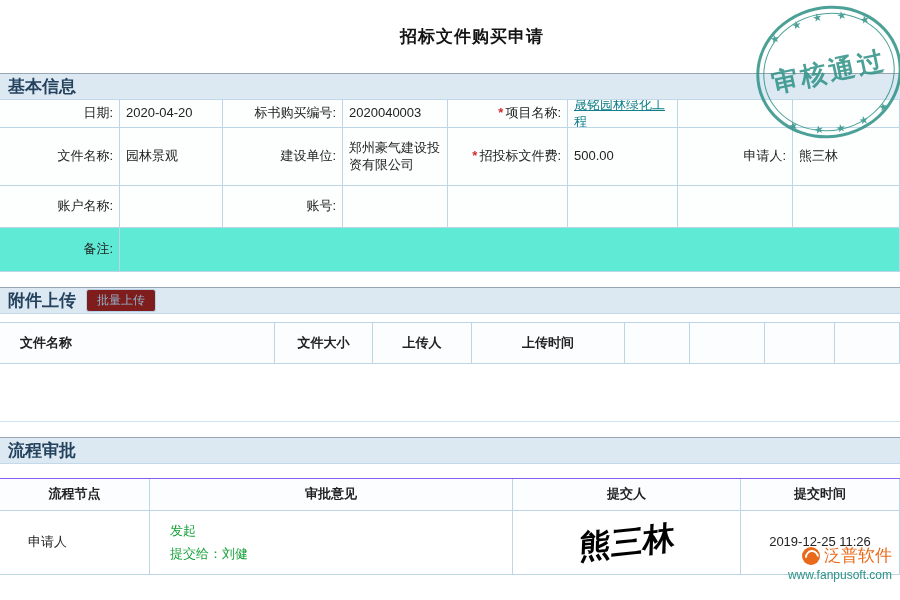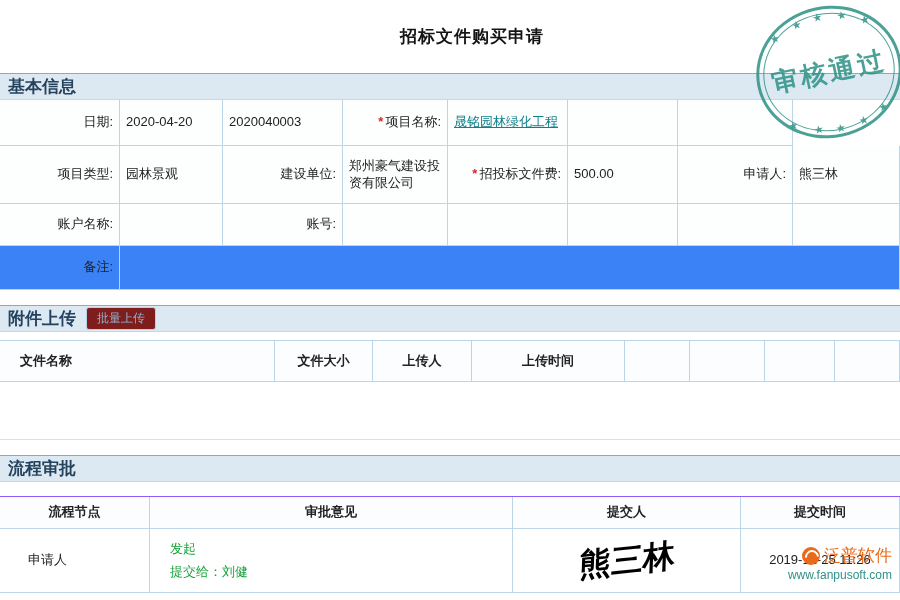--- a/index.html
+++ b/index.html
@@ -29,23 +29,23 @@
     border-right: 1px solid #bcd6e8; border-bottom: 1px solid #bcd6e8;
     display: flex; align-items: center; padding: 0 6px; overflow: hidden; line-height: 1.3;
     background: #fdfefe;
   }
   .cell.label { justify-content: flex-end; text-align: right; }
   .cell.val { justify-content: flex-start; text-align: left; }
   .req { color: #d42a2a; font-weight: bold; margin-right: 2px; }
   .link { color: #12808a; text-decoration: underline; cursor: pointer; }
 
   .basic-r1, .basic-r2, .basic-r3 { grid-template-columns: 120px 103px 120px 105px 120px 110px 115px 107px; }
-  .basic-r1 { height: 46px; } .basic-r2 { height: 58px; } .basic-r3 { height: 42px; }
+  .basic-r1 { height: 28px; } .basic-r2 { height: 58px; } .basic-r3 { height: 42px; }
   .basic-r4 { grid-template-columns: 120px 780px; height: 44px; }
-  .basic-r4 .cell { background: #3b82f6; }
+  .basic-r4 .cell { background: #5eead4; }
 
   
   .bar.att { justify-content: flex-start; }
   .batch-btn {
     margin-left: 10px; padding: 2px 10px; font-size: 12px; color: #8fb3cd;
     background: #7f1d1d; border: 1px solid #b7d2e6; border-radius: 3px; cursor: pointer;
   }
   .att-head { grid-template-columns: 275px 98px 99px 153px 65px 75px 70px 65px; height: 42px; border-top: 1px solid #bcd6e8; }
   .att-head .cell { font-weight: bold; justify-content: center; background: #fbfdfe; }
   .att-head .cell.first { justify-content: flex-start; padding-left: 20px; }
@@ -115,34 +115,35 @@
     <div class="stamp-text">审核通过</div>
   </div>
 
   <div class="bar">
     <span class="bar-title">基本信息</span>
   </div>
 
   <div class="grid-row basic-r1">
     <div class="cell label">日期:</div>
     <div class="cell val">2020-04-20</div>
+    <div class="cell label">标书购买编号:</div>
     <div class="cell val">2020040003</div>
     <div class="cell label">
       <span class="req">*</span>
       <span>项目名称:</span>
     </div>
     <div class="cell val">
       <a class="link">晟铭园林绿化工程</a>
     </div>
     <div class="cell"></div>
     <div class="cell"></div>
   </div>
 
   <div class="grid-row basic-r2">
-    <div class="cell label">项目类型:</div>
+    <div class="cell label">文件名称:</div>
     <div class="cell val">园林景观</div>
     <div class="cell label">建设单位:</div>
     <div class="cell val">郑州豪气建设投资有限公司</div>
     <div class="cell label">
       <span class="req">*</span>
       <span>招投标文件费:</span>
     </div>
     <div class="cell val">500.00</div>
     <div class="cell label">申请人:</div>
     <div class="cell val">熊三林</div>

